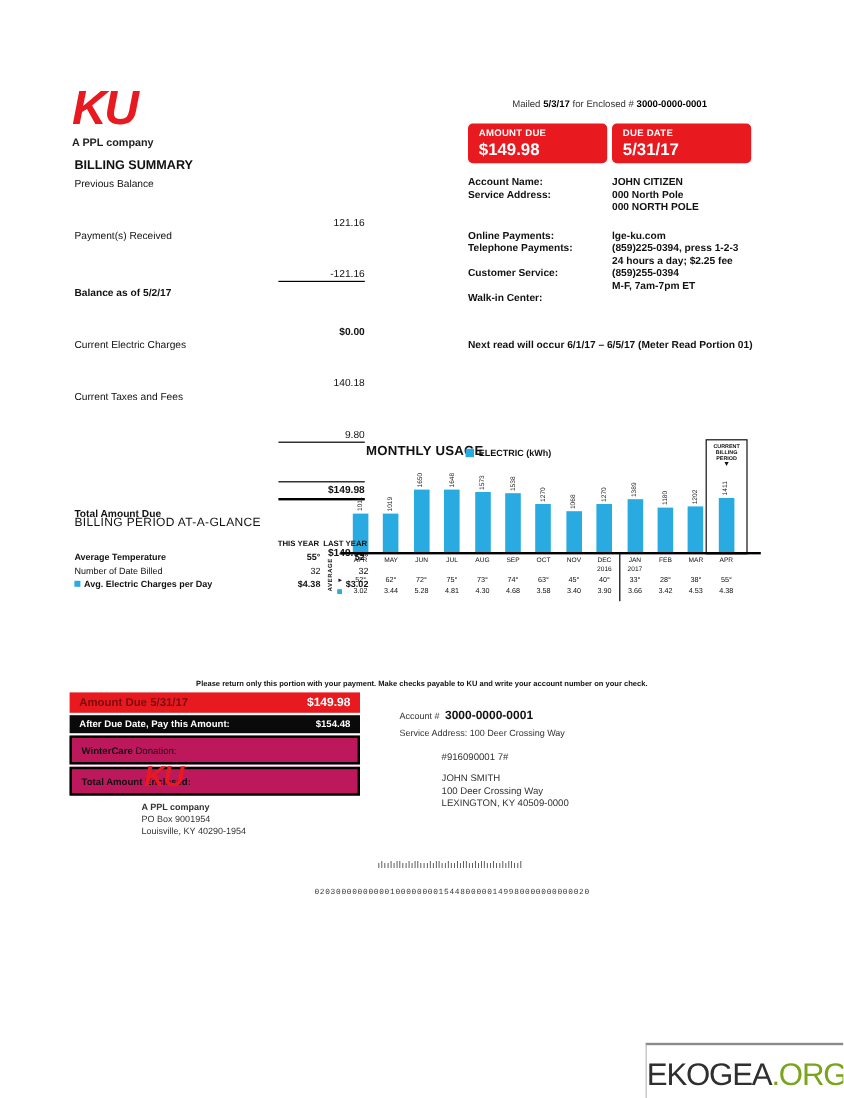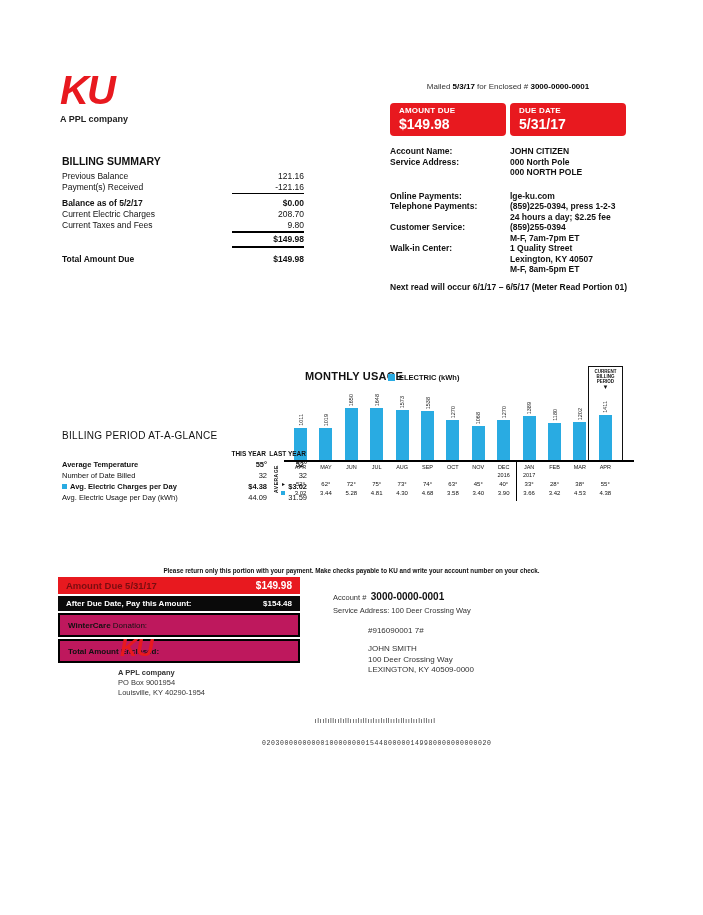--- a/index.html
+++ b/index.html
@@ -14,21 +14,21 @@
   
   .mailed{font-size:8px;color:#333;text-align:center;width:240px;}
   .mailed b{color:#000;}
   .redbox{background:#e8191f;color:#fff;border-radius:4px;width:116px;height:33px;padding:3px 0 0 9px;box-sizing:border-box;}
   .redbox .lb{font-size:8px;font-weight:bold;letter-spacing:.2px;}
   .redbox .vl{font-size:14px;font-weight:bold;margin-top:1px;}
   
   .bs{width:242px;font-size:8.5px;}
   .bs-title{font-size:10.5px;font-weight:bold;margin-bottom:4px;}
   .bs-row{display:flex;justify-content:space-between;line-height:11px;}
-  .bs-row .val{display:inline-block;min-width:72px;text-align:right;}
+  .bs-row .val{display:inline-block;min-width:72px;text-align:right;margin-top:32px;}
   .bold{font-weight:bold;}
   .u{border-bottom:1.4px solid #000;}
   .dblline{border-top:1.2px solid #000;border-bottom:2px solid #000;padding:1px 0;}
   .gap4{margin-top:4px;}
   .gap6{margin-top:6px;}
   
   .ai{width:250px;font-size:8.5px;font-weight:bold;}
   .ai-row{display:flex;line-height:10.5px;}
   .ai-row .lab{width:120px;flex:none;}
   .ai-row .lines div{line-height:10.5px;}
@@ -101,37 +101,37 @@
 
   <div class="abs redbox" style="left:390px;top:103px;">
     <div class="lb">AMOUNT DUE</div>
     <div class="vl">$149.98</div>
   </div>
   <div class="abs redbox" style="left:510px;top:103px;">
     <div class="lb">DUE DATE</div>
     <div class="vl">5/31/17</div>
   </div>
 
-  <div class="abs bs" style="left:62px;top:155px;">
+  <div class="abs bs" style="left:62px;top:132px;">
     <div class="bs-title">BILLING SUMMARY</div>
     <div class="bs-row">
       <span>Previous Balance</span>
       <span class="val">121.16</span>
     </div>
     <div class="bs-row">
       <span>Payment(s) Received</span>
       <span class="val u">-121.16</span>
     </div>
     <div class="bs-row bold gap4">
       <span>Balance as of 5/2/17</span>
       <span class="val">$0.00</span>
     </div>
     <div class="bs-row">
       <span>Current Electric Charges</span>
-      <span class="val">208.70</span>
+      <span class="val">140.18</span>
     </div>
     <div class="bs-row">
       <span>Current Taxes and Fees</span>
       <span class="val u">9.80</span>
     </div>
     <div class="bs-row bold">
       <span></span>
       <span class="val dblline">$149.98</span>
     </div>
     <div class="bs-row bold gap6">
@@ -169,25 +169,20 @@
     </div>
     <div class="ai-row">
       <span class="lab">Customer Service:</span>
       <span class="lines">
         <div>(859)255-0394</div>
         <div>M-F, 7am-7pm ET</div>
       </span>
     </div>
     <div class="ai-row">
       <span class="lab">Walk-in Center:</span>
-      <span class="lines">
-        <div>1 Quality Street</div>
-        <div>Lexington, KY 40507</div>
-        <div>M-F, 8am-5pm ET</div>
-      </span>
     </div>
   </div>
   <div class="abs nextread" style="left:390px;top:282px;">Next read will occur 6/1/17 – 6/5/17 (Meter Read Portion 01)</div>
 
   <div id="chart" class="abs">
     <div class="ch-title">MONTHLY USAGE</div>
     <div class="ch-legend">
       <span class="sq"></span>
       <span>ELECTRIC (kWh)</span>
     </div>
@@ -318,25 +313,20 @@
       <tr>
         <td>Number of Date Billed</td>
         <td class="num">32</td>
         <td class="num">32</td>
       </tr>
       <tr class="bold">
         <td><span class="sqmark"></span><span>Avg. Electric Charges per Day</span></td>
         <td class="num">$4.38</td>
         <td class="num">$3.02</td>
       </tr>
-      <tr>
-        <td>Avg. Electric Usage per Day (kWh)</td>
-        <td class="num">44.09</td>
-        <td class="num">31.59</td>
-      </tr>
     </tbody>
       </table>
   </div>
 
   <div class="abs stub-note" style="left:80px;right:80px;top:567px;">Please return only this portion with your payment. Make checks payable to KU and write your account number on your check.</div>
 
   <div class="abs paybox" style="left:58px;top:577px;">
     <div class="pb-row pb-red">
       <span>Amount Due 5/31/17</span>
       <span class="wv">$149.98</span>
@@ -374,14 +364,17 @@
   <div class="abs ku-logo ku-small" style="left:120px;top:636px;">KU</div>
   <div class="abs remit" style="left:118px;top:668px;">
     <div style="font-weight:bold;">A PPL company</div>
     <div>PO Box 9001954</div>
     <div>Louisville, KY 40290-1954</div>
   </div>
 
   <div class="abs pbarcode" style="left:245px;top:716px;">ılıılıllıılıllııılıllıılıılıllıılıllıılıılıllııl</div>
   <div class="abs ocr" style="left:262px;top:740px;">020300000000001000000001544800000149980000000000020</div>
 
+  <div id="wm" class="abs">
+    <span class="n">EKOGEA</span><span class="s">.ORG</span>
+  </div>
 
 </div>
 
 </body></html>

